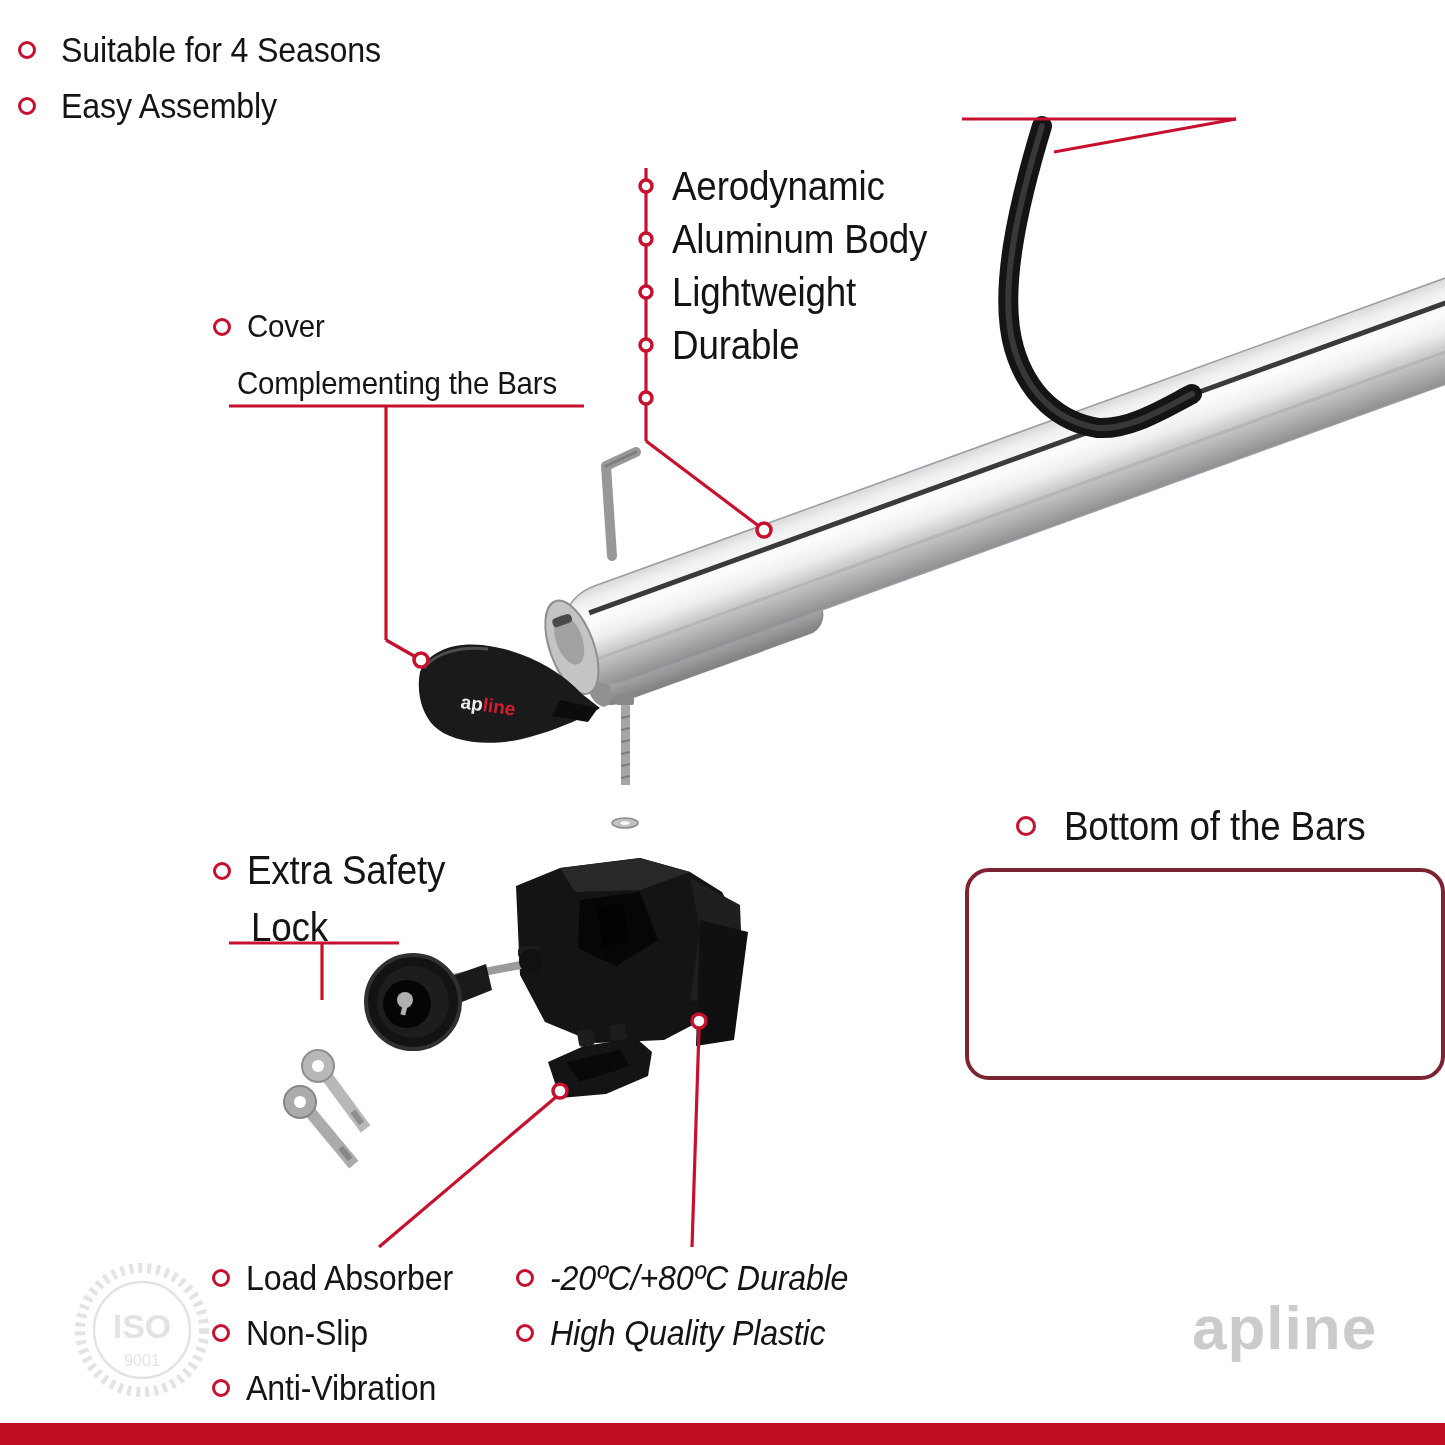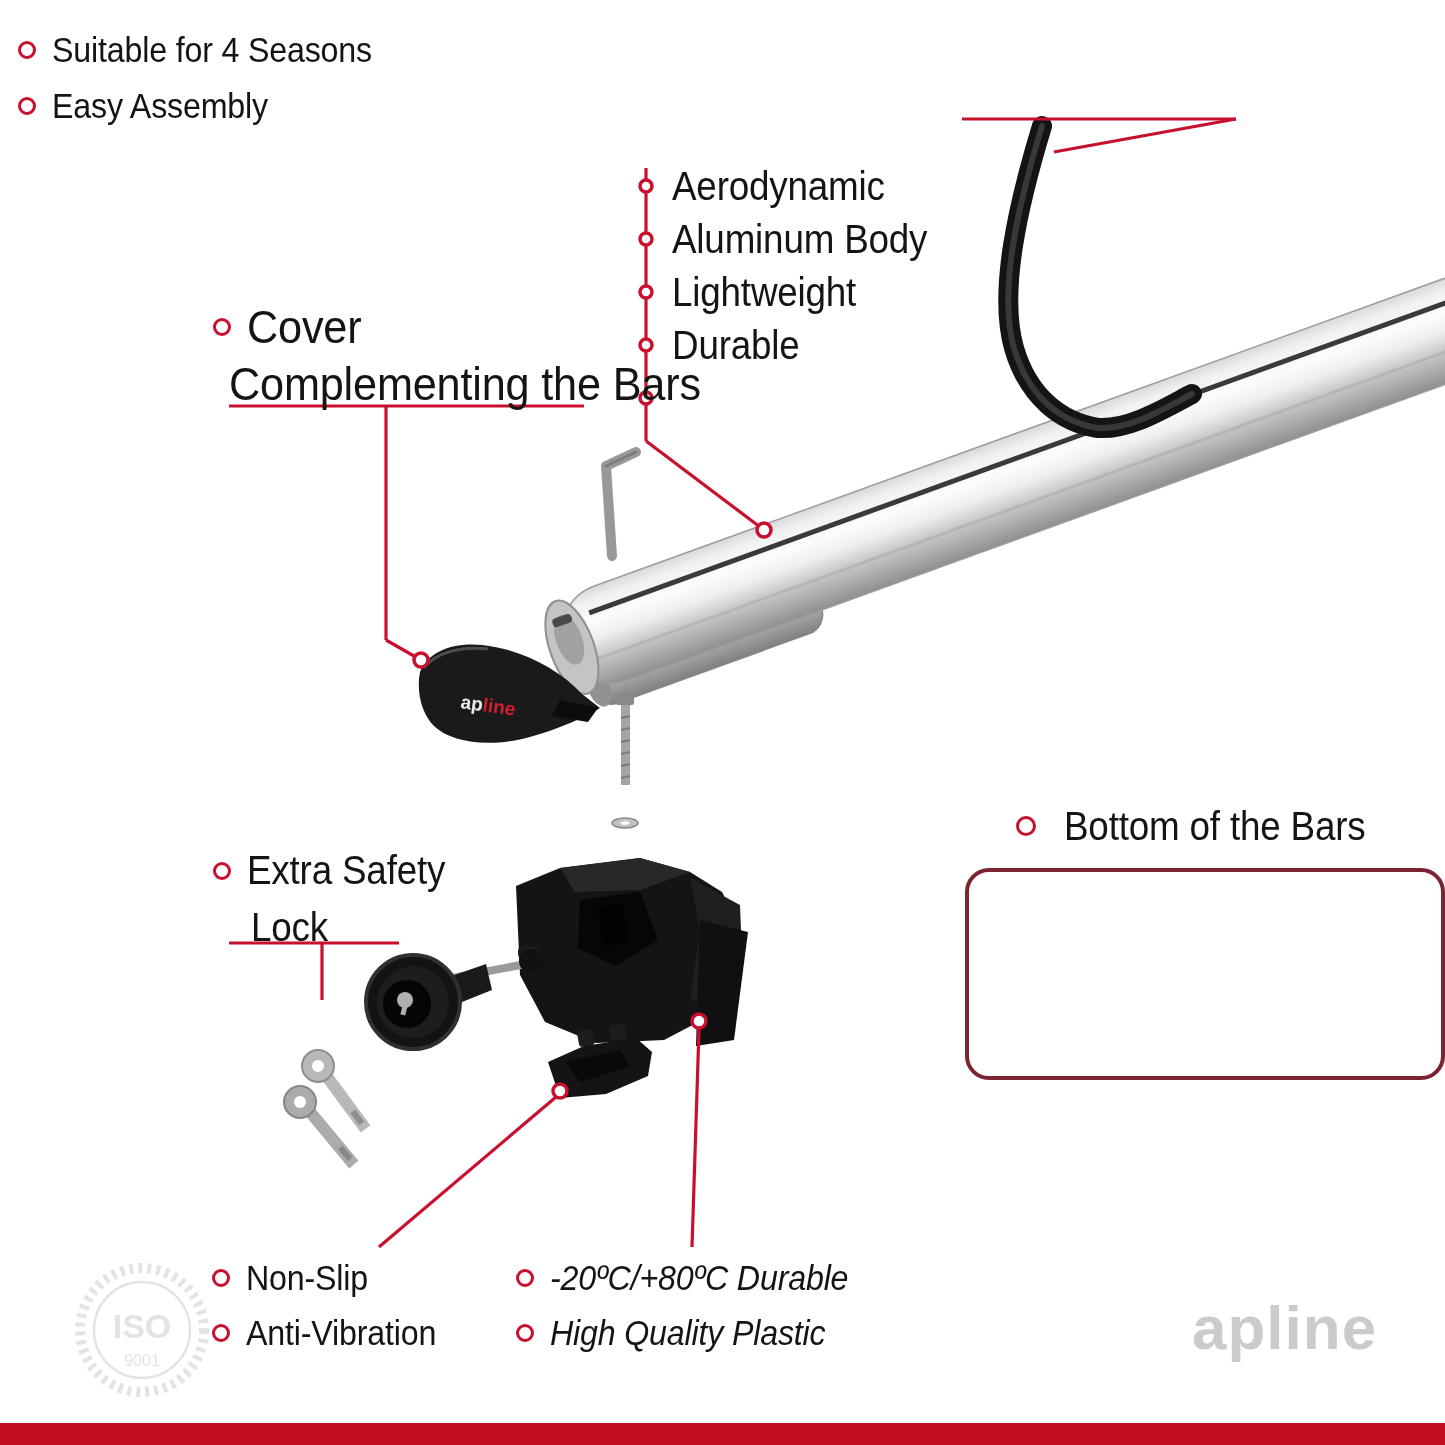--- a/index.html
+++ b/index.html
@@ -11,23 +11,23 @@
   .row{display:flex;align-items:center;}
   .ring{
     width:12px;height:12px;border:3.5px solid #c8102e;border-radius:50%;
     margin-right:16px;flex-shrink:0;background:#fff;
   }
   .ring.big{width:14px;height:14px;}
   .txt{
     display:inline-block;transform:scaleX(0.92);transform-origin:0 50%;
     white-space:nowrap;letter-spacing:-0.2px;
   }
-  .list35 .row{line-height:56px;font-size:35px;}
+  .list35 .row{line-height:56px;font-size:35px;gap:9px;}
   .features-list div{line-height:53px;font-size:40px;text-decoration:underline;}
-  .cover-label .row{line-height:57px;font-size:47px;}
+  .cover-label .row{line-height:57px;font-size:32px;}
   .lock-label .row{line-height:57px;font-size:40px;}
   .bottom-list .row{line-height:55px;font-size:35px;}
   .panel-title{font-size:40px;line-height:48px;gap:12px;}
   .panel-box{
     width:472px;height:204px;border:4px solid #7d2433;border-radius:24px;background:#fff;
   }
   .brand-mark{
     font-size:62px;font-weight:bold;color:#cbcbcb;letter-spacing:1px;
   }
   .footer-bar{
@@ -207,21 +207,21 @@
     <div><span class="txt">Aluminum Body</span></div>
     <div><span class="txt">Lightweight</span></div>
     <div><span class="txt">Durable</span></div>
   </div>
 
   <div class="abs cover-label" style="left:213px;top:298px;">
     <div class="row">
       <span class="ring"></span>
       <span class="txt">Cover</span>
     </div>
-    <div class="row" style="margin-left:16px;">
+    <div class="row" style="margin-left:24px;">
       <span class="txt">Complementing the Bars</span>
     </div>
   </div>
 
   <div class="abs lock-label" style="left:213px;top:842px;">
     <div class="row">
       <span class="ring"></span>
       <span class="txt">Extra Safety</span>
     </div>
     <div class="row" style="margin-left:38px;">
@@ -230,20 +230,24 @@
   </div>
 
   <div class="abs row panel-title" style="left:1016px;top:802px;">
     <span class="ring big"></span>
     <span class="txt">Bottom of the Bars</span>
   </div>
 
   <div class="abs panel-box" style="left:965px;top:868px;"></div>
 
   <div class="abs bottom-list" style="left:212px;top:1250px;">
+    <div class="row">
+      <span class="ring"></span>
+      <span class="txt">Load Absorber</span>
+    </div>
     <div class="row">
       <span class="ring"></span>
       <span class="txt">Non-Slip</span>
     </div>
     <div class="row">
       <span class="ring"></span>
       <span class="txt">Anti-Vibration</span>
     </div>
   </div>
 

